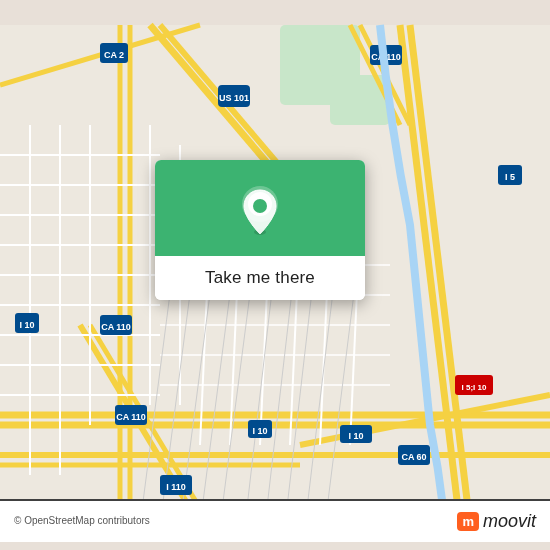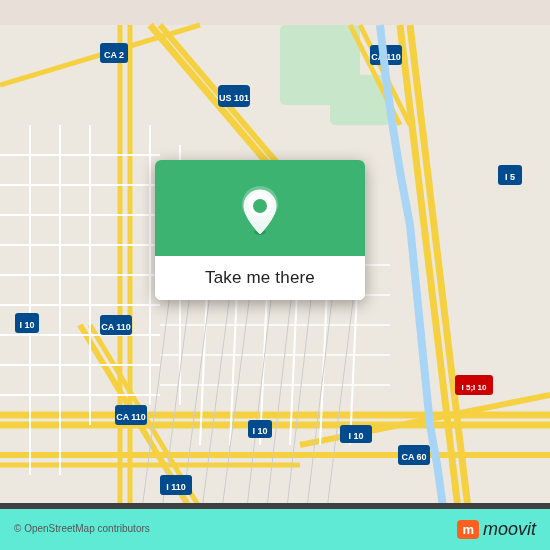--- a/index.html
+++ b/index.html
@@ -61,29 +61,29 @@
       font-weight: 500;
       color: #222;
       cursor: pointer;
       text-align: center;
       letter-spacing: 0.01em;
     }
 
     
     #bottom-bar {
       position: absolute;
-      bottom: 0;
+      bottom: 8px;
       left: 0;
       width: 550px;
-      background: #5eead4;
+      background: #ffffff;
       padding: 10px 14px 10px 14px;
       display: flex;
       align-items: center;
       justify-content: space-between;
-      border-top: 6px solid #404040;
+      border-top: 2px solid #404040;
       z-index: 10;
     }
 
     #bottom-left {
       display: flex;
       flex-direction: column;
     }
 
     #attribution {
       font-size: 10px;

